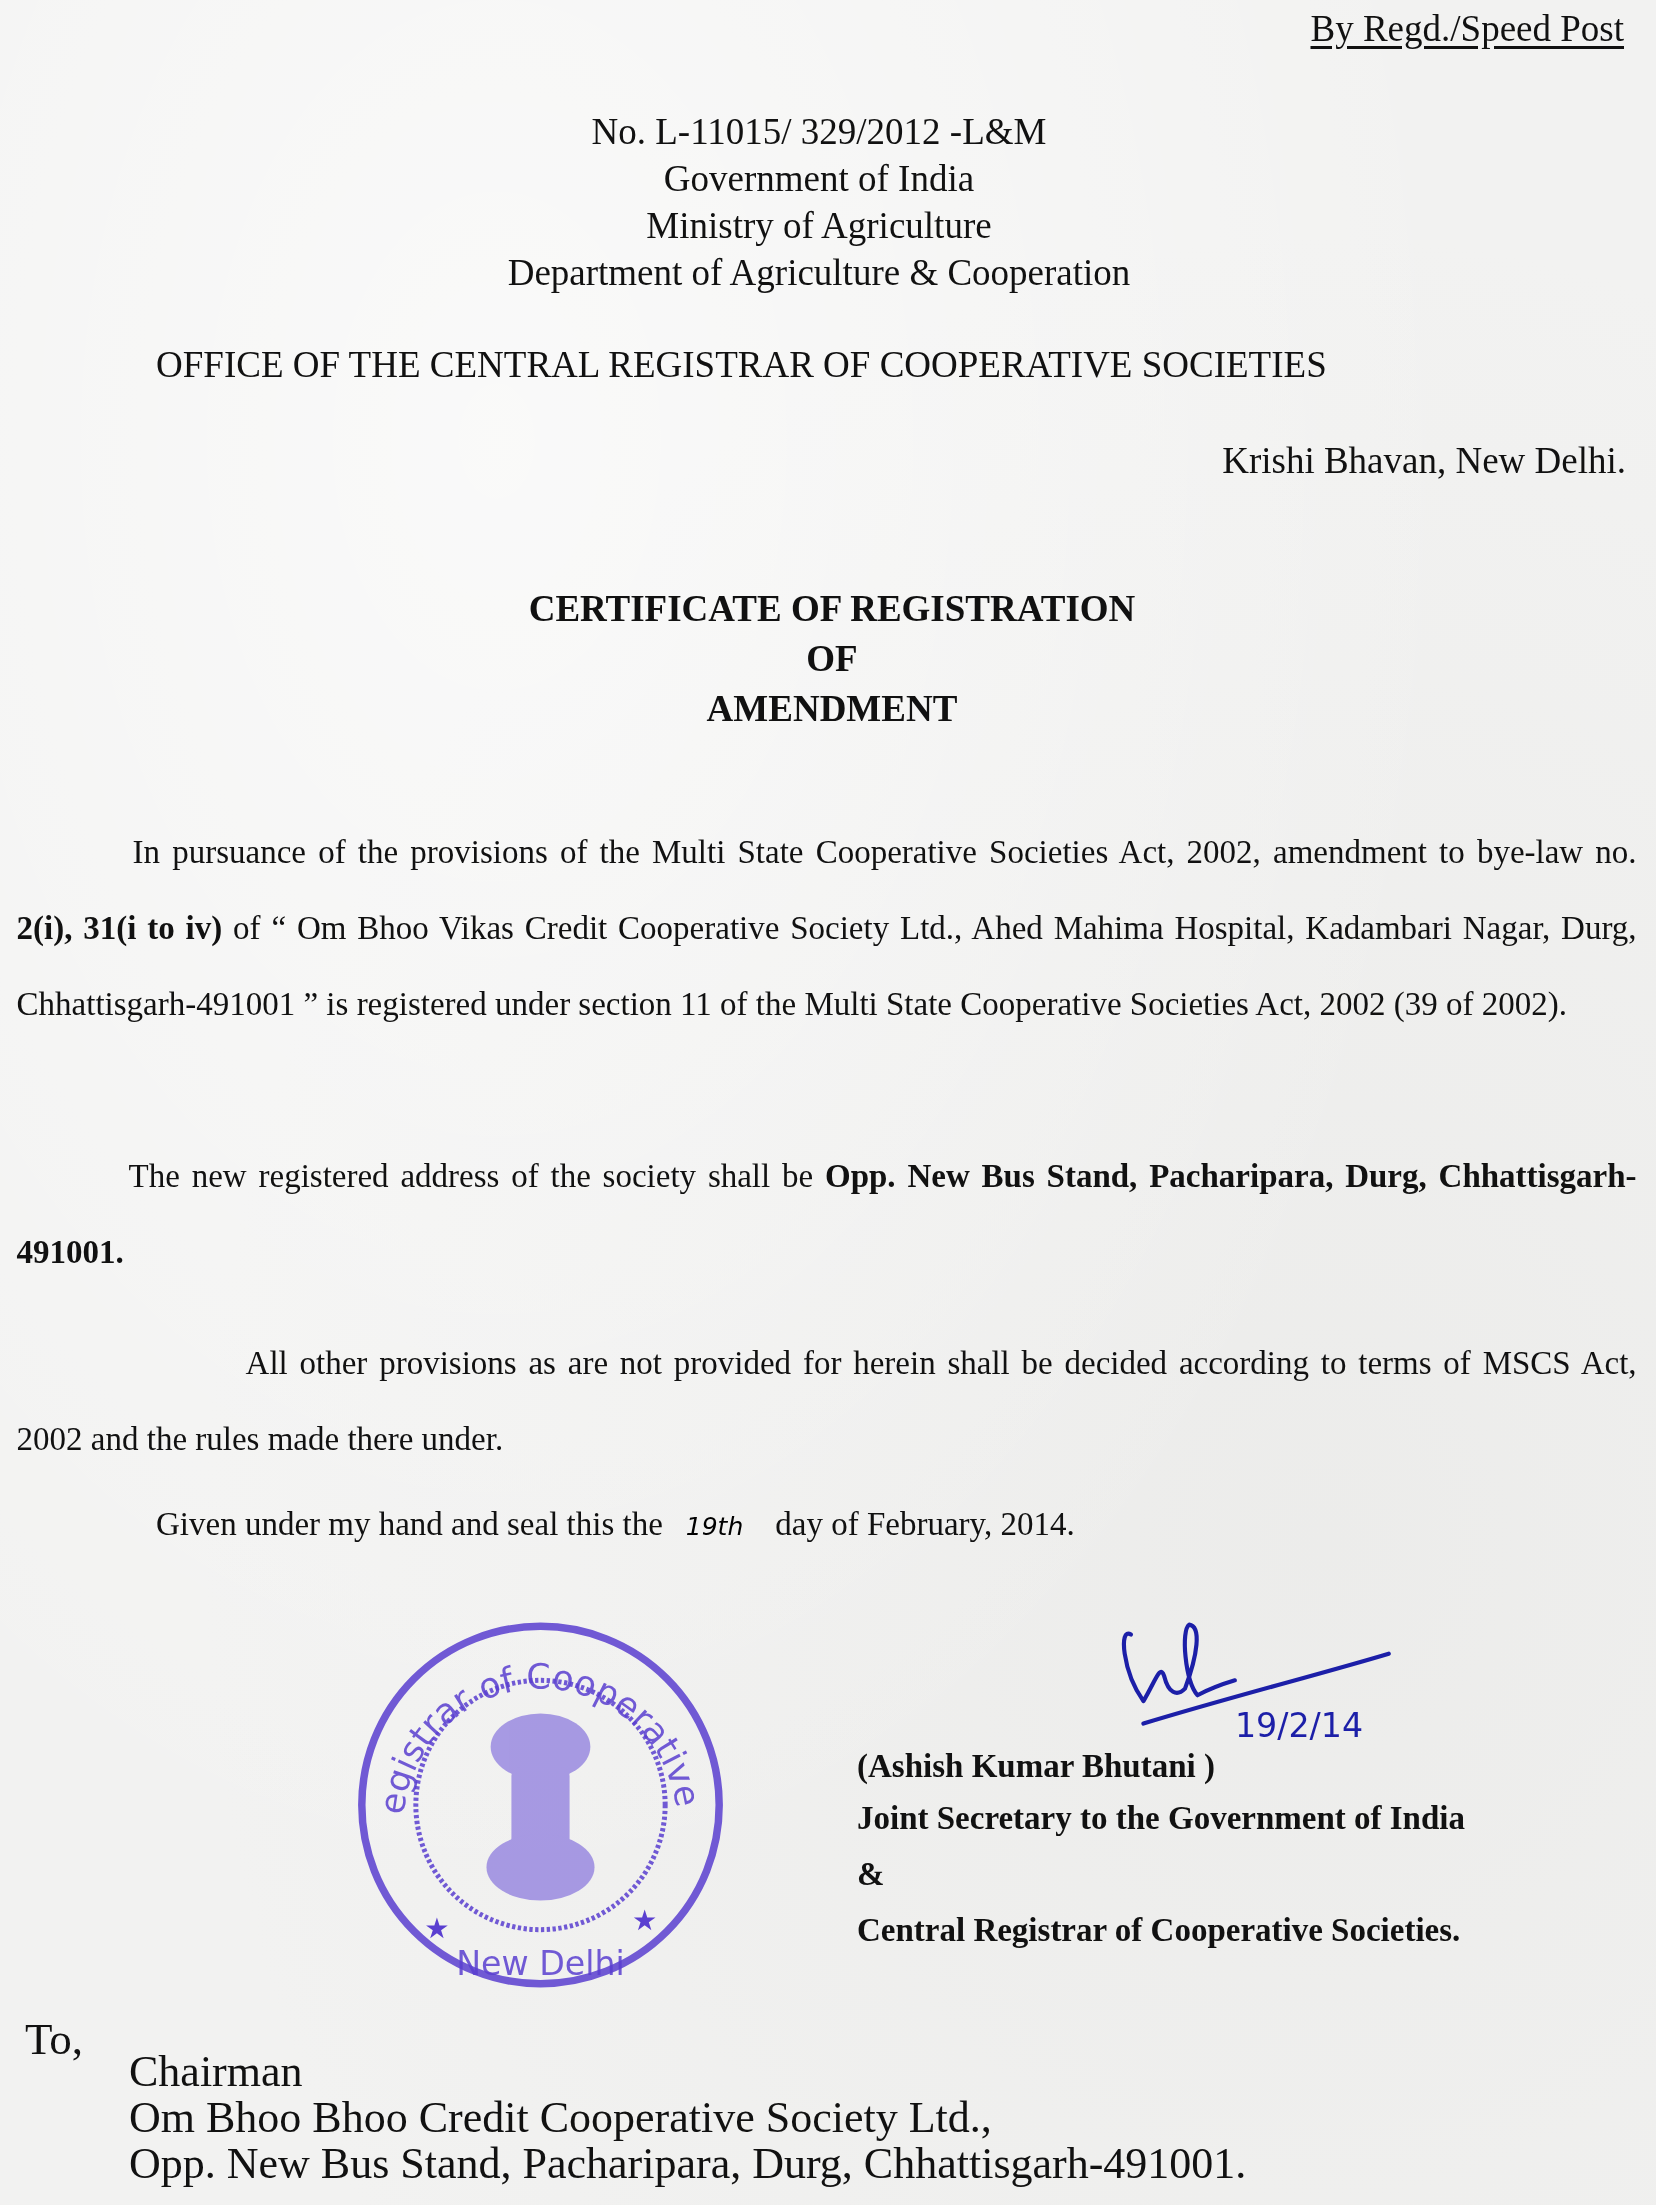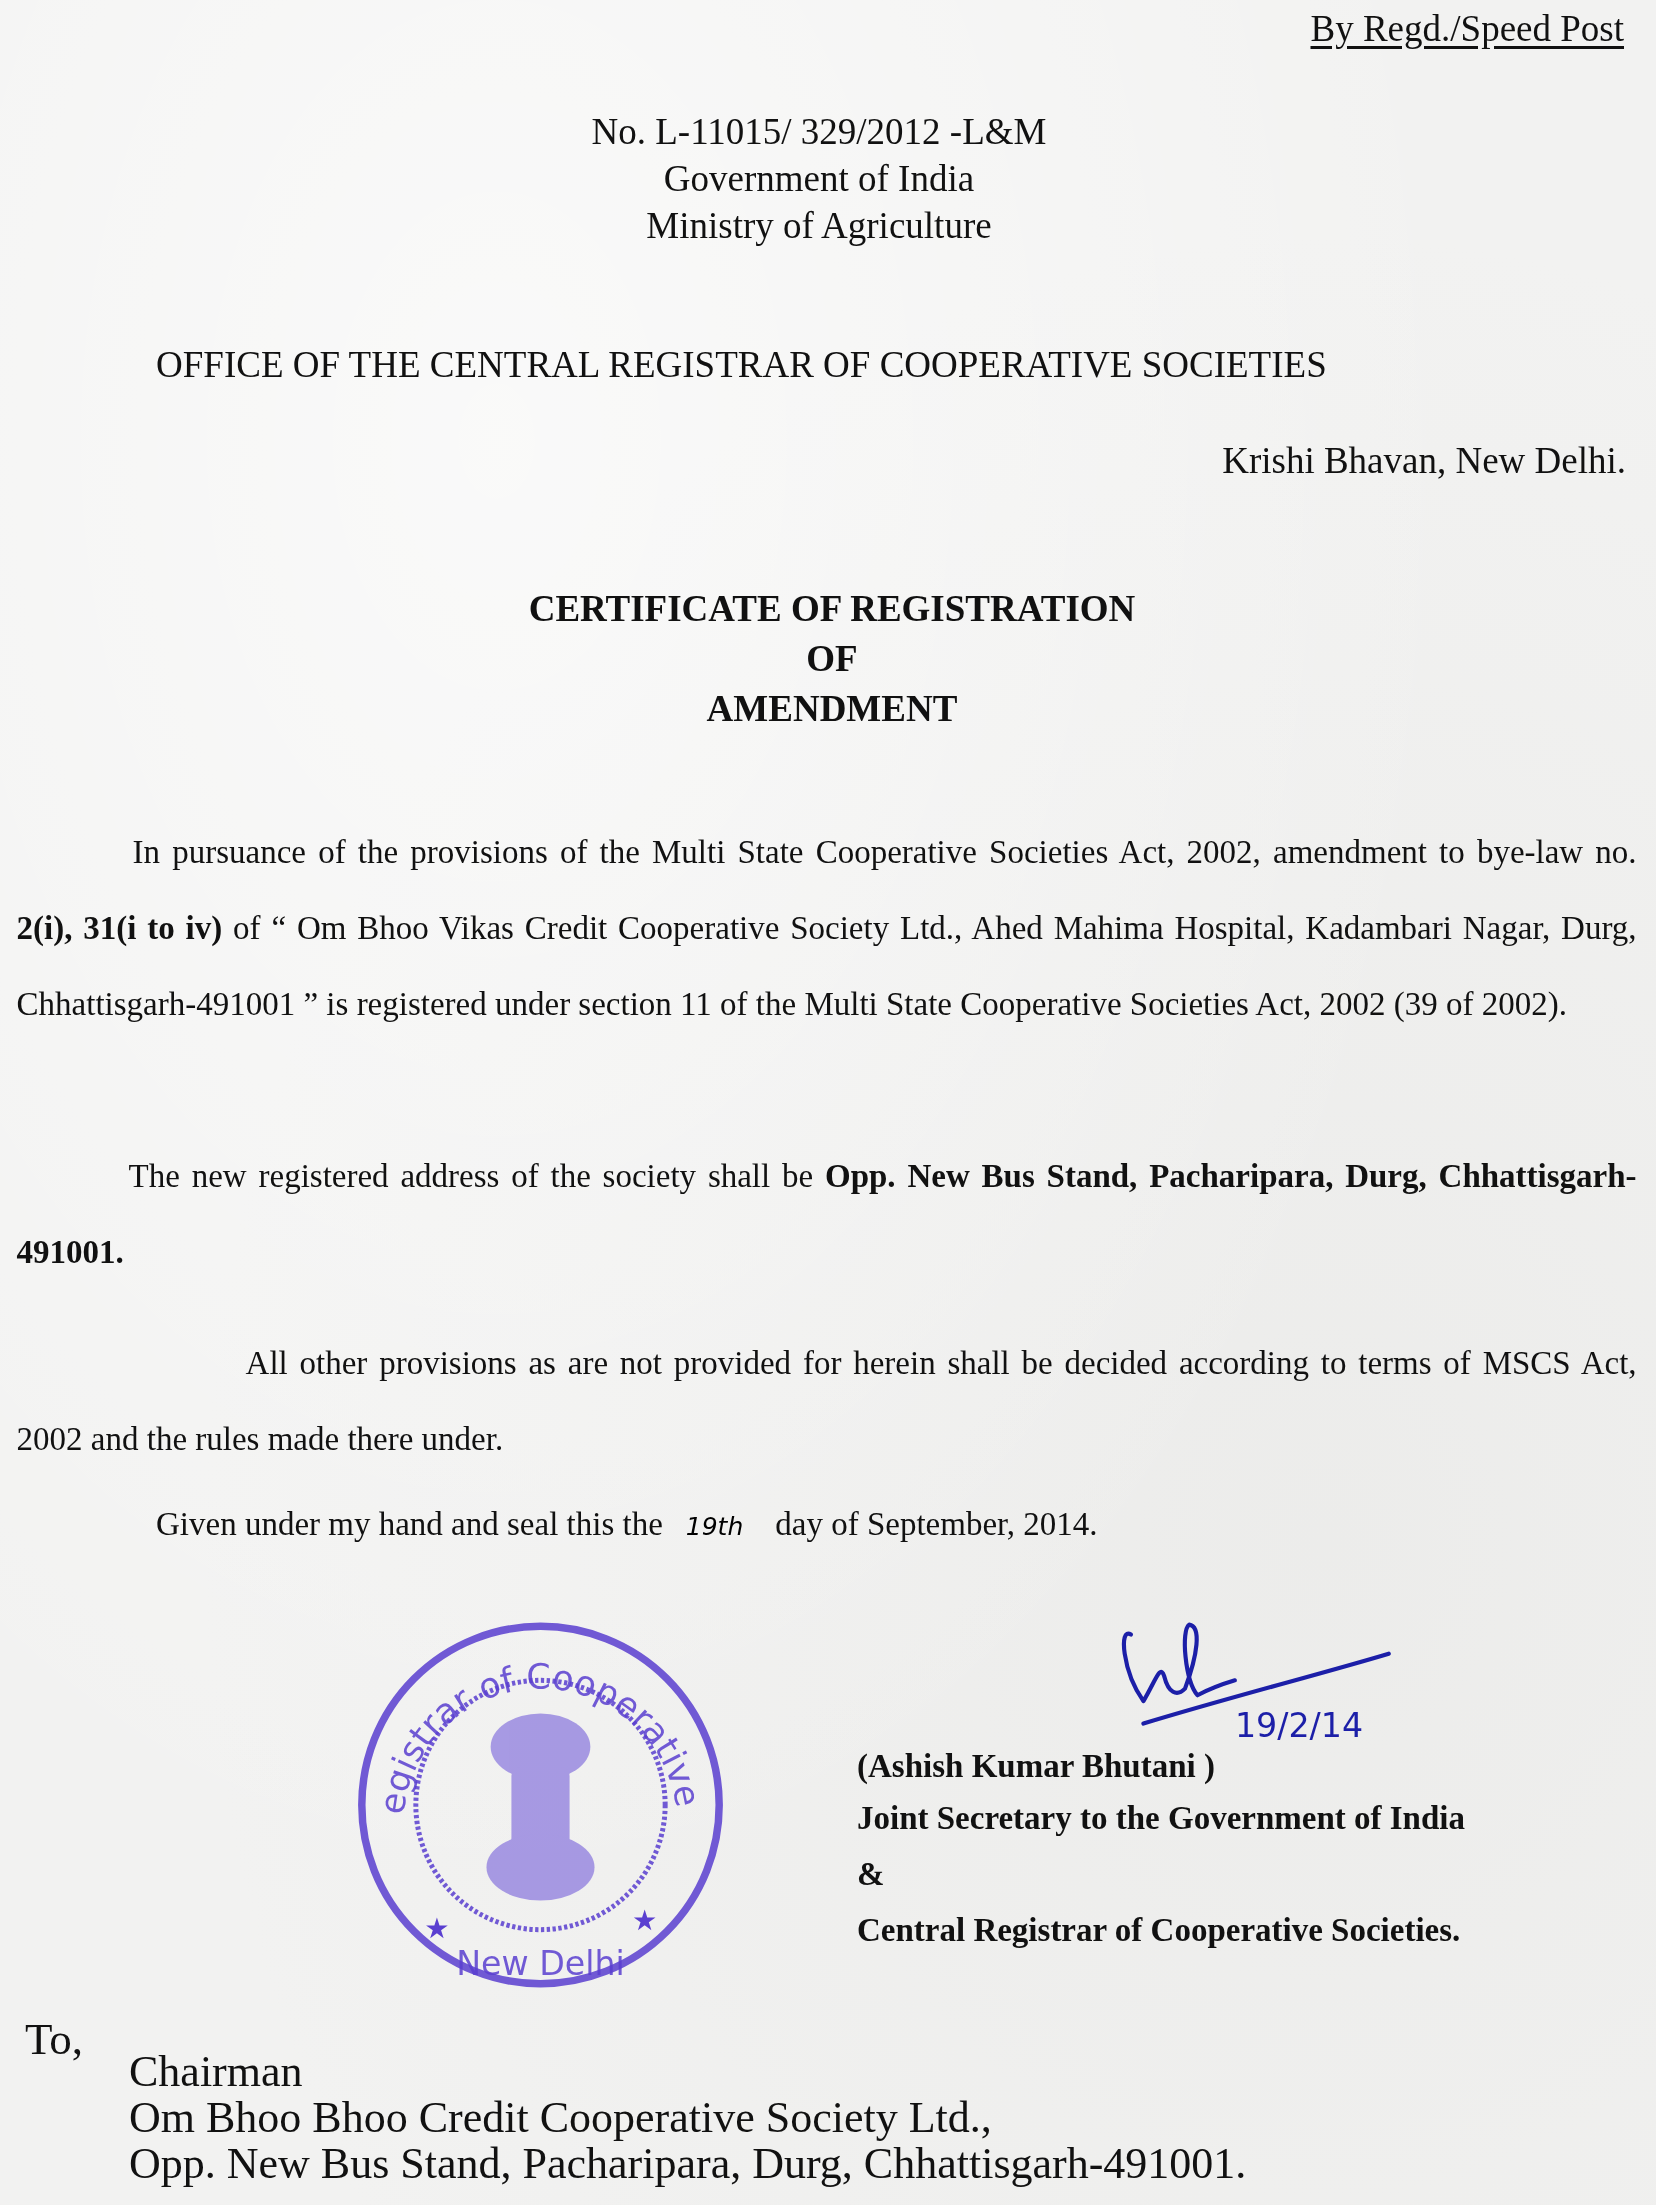--- a/index.html
+++ b/index.html
@@ -48,38 +48,39 @@
 <body>
 
 <div class="paper"></div>
 
 <div class="abs post">By Regd./Speed Post</div>
 
 <div class="abs hdr hdr-block">
   <div>No. L-11015/ 329/2012 -L&amp;M</div>
   <div>Government of India</div>
   <div>Ministry of Agriculture</div>
+  <div>Department of Agriculture &amp; Cooperation</div>
 </div>
 
 <div class="abs office">OFFICE OF THE CENTRAL REGISTRAR OF COOPERATIVE SOCIETIES</div>
 <div class="abs place">Krishi Bhavan,  New Delhi.</div>
 
 <div class="abs title">
   <div>CERTIFICATE OF REGISTRATION</div>
   <div>OF</div>
   <div>AMENDMENT</div>
 </div>
 
 <div class="abs para p1"><span class="indent"></span><span>In pursuance of the provisions of the Multi State Cooperative Societies Act, 2002, amendment to bye-law no. </span><b>2(i), 31(i to iv)</b><span>  of  “ Om Bhoo Vikas Credit Cooperative Society Ltd., Ahed Mahima Hospital, Kadambari Nagar, Durg, Chhattisgarh-491001    ” is registered under section 11 of the Multi State Cooperative Societies Act, 2002 (39 of 2002).</span></div>
 
 <div class="abs para p2"><span class="indent"></span><span>The new registered address of the society shall be </span><b>Opp. New Bus Stand, Pacharipara, Durg, Chhattisgarh-491001.</b></div>
 
 <div class="abs para p3"><span class="indent"></span><span>All other provisions as are not provided for herein shall be decided according to terms of MSCS Act, 2002 and the rules made there under.</span></div>
 
-<div class="abs given"><span>Given under my hand and seal this the</span><span class="hand-day">19th</span><span>day of  September, 2014.</span></div>
+<div class="abs given"><span>Given under my hand and seal this the</span><span class="hand-day">19th</span><span>day of  February, 2014.</span></div>
 
 <svg class="sig-svg" viewBox="0 0 380 180">
   <g fill="none" stroke="#1c1fa8" stroke-width="5" stroke-linecap="round" stroke-linejoin="round">
     <path d="M30,45 C15,35 20,90 45,125 C60,100 65,80 70,95 C75,115 85,120 95,110 C110,70 115,35 100,33 C90,40 95,100 110,118 C125,110 145,103 155,100"></path>
     <path d="M45,152 C150,120 260,92 340,68"></path>
   </g>
   <text x="155" y="168" fill="#1c1fa8" font-family="DejaVu Sans, sans-serif" font-size="40">19/2/14</text>
 </svg>
 
 <div class="abs signatory s1">(Ashish Kumar Bhutani )</div>

